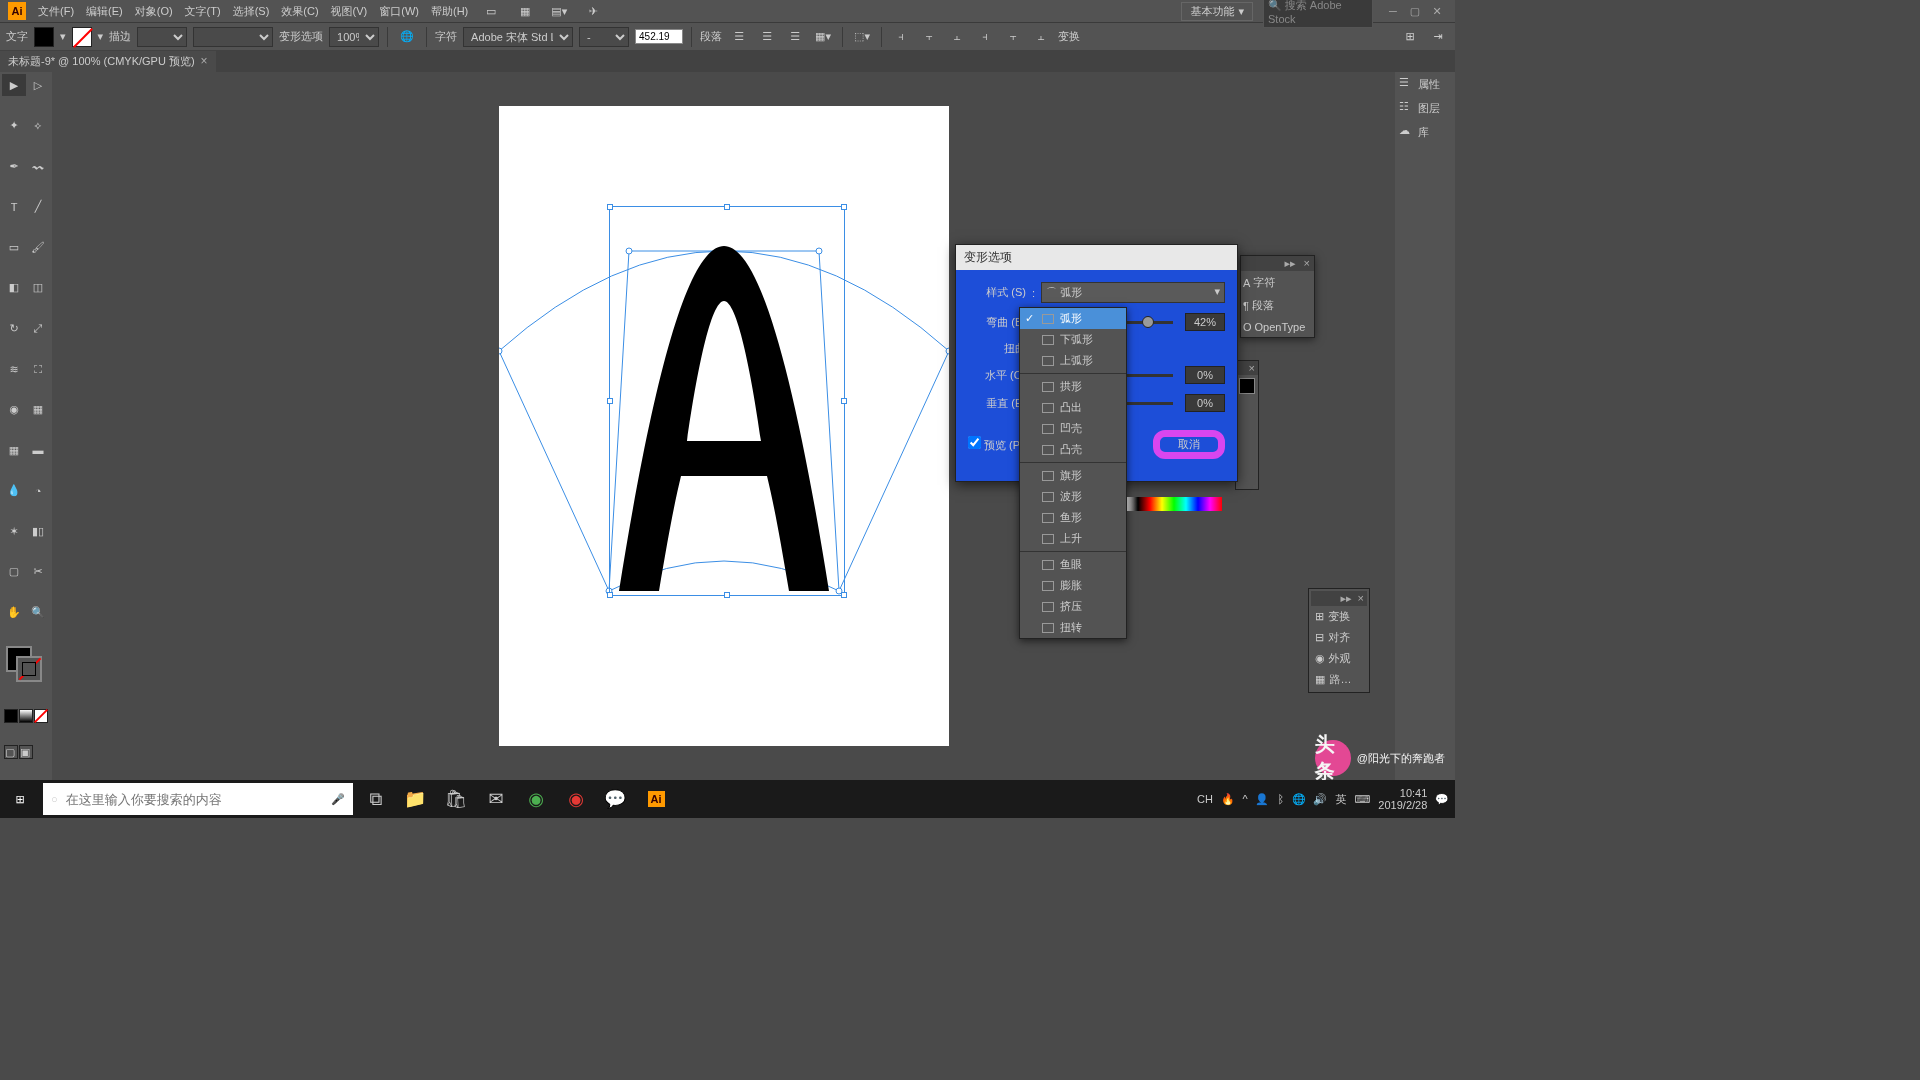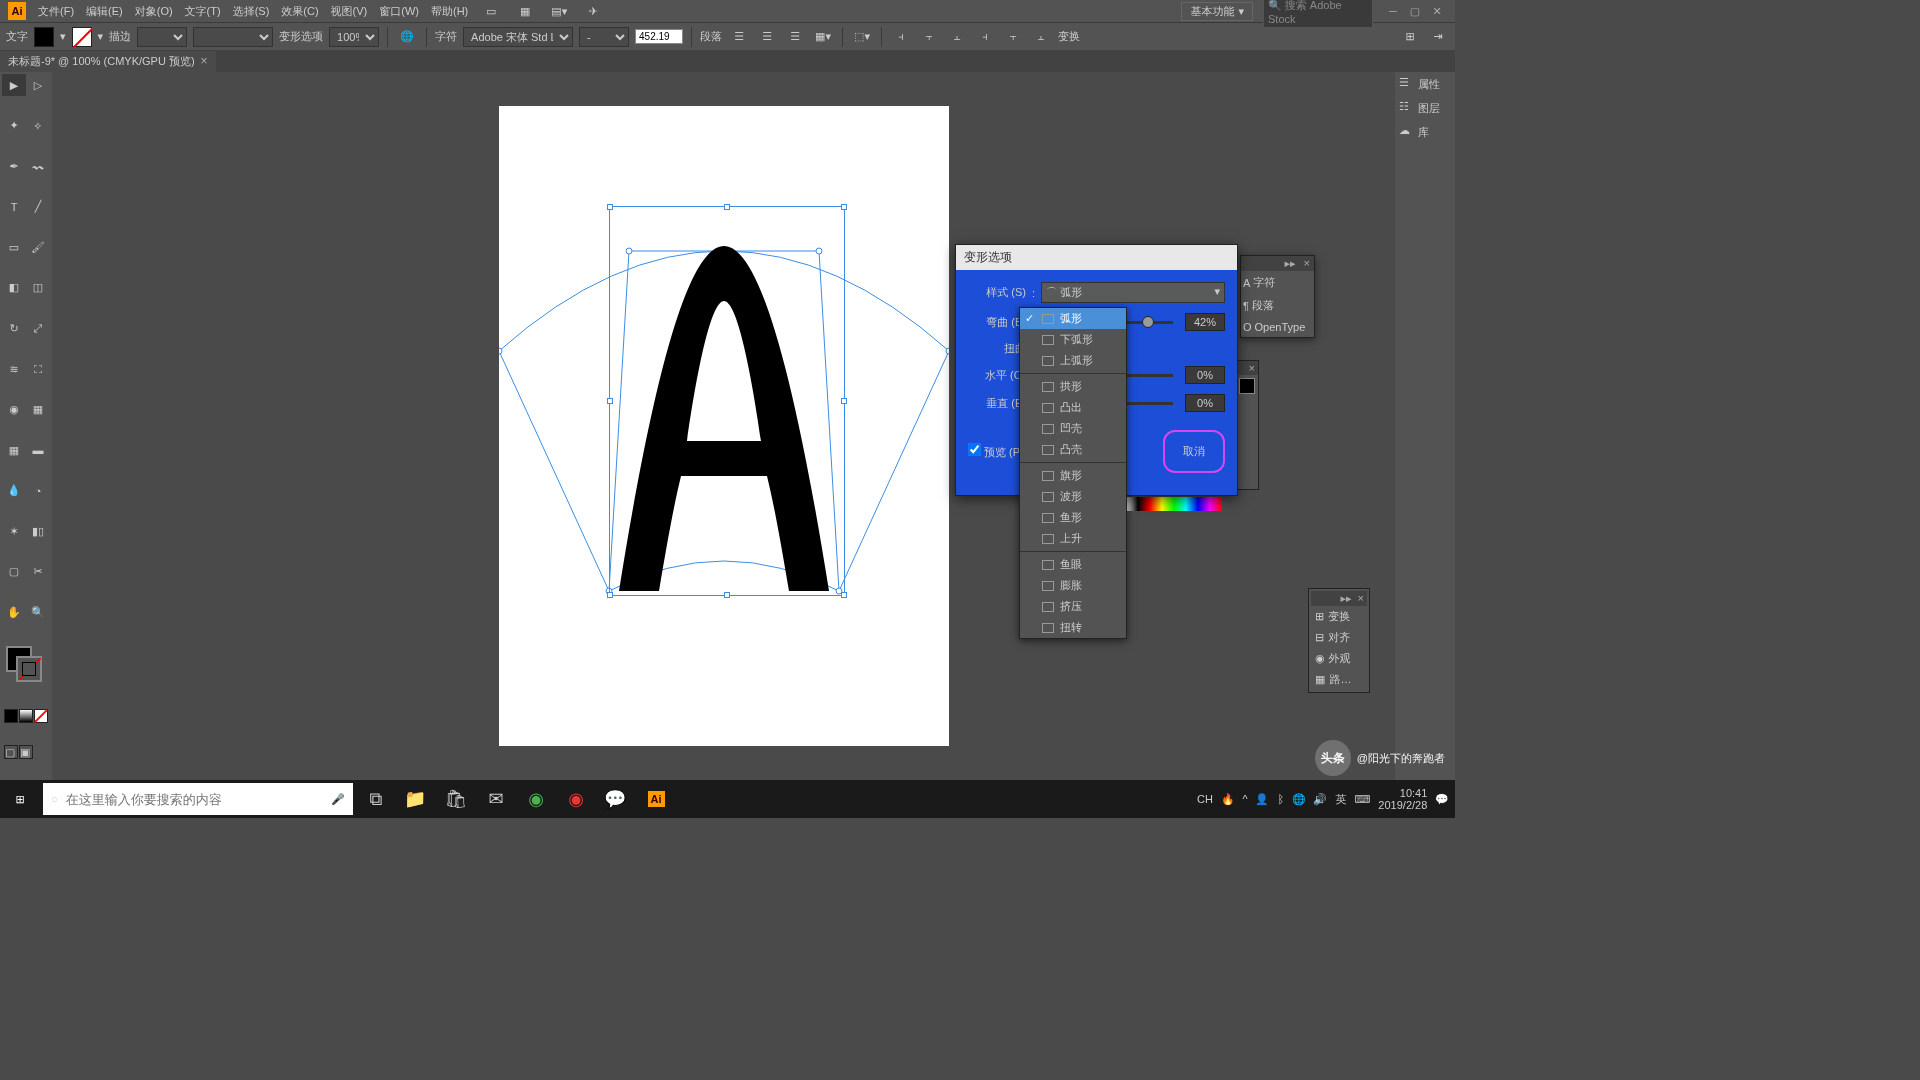--- a/index.html
+++ b/index.html
@@ -47,35 +47,35 @@
 .floating-panel{position:absolute;background:#535353;border:1px solid #222;box-shadow:0 2px 8px rgba(0,0,0,.5)}
 .dialog{position:absolute;top:244px;left:955px;width:283px;background:#1d4ed8;border:1px solid #222;box-shadow:0 3px 12px rgba(0,0,0,.6);z-index:100}
 .dialog-title{background:#e8e8e8;color:#333;padding:4px 8px;font-size:12px}
 .dialog-body{padding:12px;color:#ccc}
 .dlg-row{display:flex;align-items:center;margin-bottom:10px;gap:6px}
 .dlg-label{color:#ccc;width:58px;text-align:right}
 .style-select{flex:1;background:#5a5a5a;border:1px solid #333;color:#ccc;padding:2px 4px;position:relative}
 .slider-track{flex:1;height:3px;background:#333;position:relative;margin:0 6px}
 .slider-knob{width:12px;height:12px;border-radius:50%;border:1px solid #222;background:#9a9a9a;position:absolute;top:-5px}
 .val-box{width:40px;background:#3a3a3a;border:1px solid #222;color:#ccc;padding:2px 3px;text-align:center}
-.dlg-btn{border:2px solid #d946ef;border-radius:12px;padding:12px 18px;background:transparent;color:#ccc;cursor:pointer}
+.dlg-btn{border:7px solid #d946ef;border-radius:12px;padding:0 18px;background:transparent;color:#ccc;cursor:pointer}
 .dropdown-list{position:absolute;top:307px;left:1019px;width:108px;background:#535353;border:1px solid #222;z-index:200;box-shadow:0 2px 8px rgba(0,0,0,.6)}
 .dd-item{padding:3px 8px 3px 22px;color:#ccc;cursor:pointer;position:relative;display:flex;align-items:center;gap:6px}
 .dd-item:hover,.dd-item.sel{background:#4a90d9;color:#fff}
 .dd-check{position:absolute;left:5px}
 .dd-ico{width:12px;height:10px;border:1px solid #999;display:inline-block}
 .statusbar{position:absolute;bottom:18px;left:0;right:0;height:20px;background:#424242;display:flex;align-items:center;padding:0 6px;gap:6px;color:#ccc}
 .taskbar{position:absolute;bottom:0;left:0;right:0;height:38px;background:#1a1a1a;display:flex;align-items:center}
 .tb-btn{width:40px;height:38px;display:flex;align-items:center;justify-content:center;color:#fff;cursor:pointer}
 .search-box{flex:0 0 310px;height:32px;background:#fff;display:flex;align-items:center;padding:0 8px;gap:8px;margin:0 3px}
 .search-box input{border:none;flex:1;font-size:13px;outline:none}
 .tb-icon{width:40px;height:38px;display:flex;align-items:center;justify-content:center;cursor:pointer;font-size:18px}
 .tb-right{margin-left:auto;display:flex;align-items:center;color:#ccc;gap:8px;padding-right:6px}
 .watermark{position:absolute;bottom:42px;right:10px;font-size:26px;color:#fff;opacity:.95;display:flex;align-items:center;gap:6px}
-.wm-badge{width:36px;height:36px;border-radius:50%;background:#737373;color:#fff;display:flex;align-items:center;justify-content:center;font-size:12px;font-weight:bold}
+.wm-badge{width:36px;height:36px;border-radius:50%;background:#ec4899;color:#fff;display:flex;align-items:center;justify-content:center;font-size:20px;font-weight:bold}
 .panel-color{position:absolute;top:360px;left:1235px;width:24px;height:130px;background:#535353;border:1px solid #222}
 .spectrum{width:96px;height:14px;background:linear-gradient(90deg,#fff,#000,#f00,#ff0,#0f0,#0ff,#00f,#f0f,#f00)}
 .panel-trans{position:absolute;top:588px;right:85px;width:62px;background:#535353;border:1px solid #222;padding:2px}
 .trans-item{display:flex;align-items:center;gap:4px;padding:3px 4px;color:#ccc;cursor:pointer;font-size:10px}
 </style>
 </head>
 <body>
 
 <div class="menubar">
   <div class="ai-logo">Ai</div>

